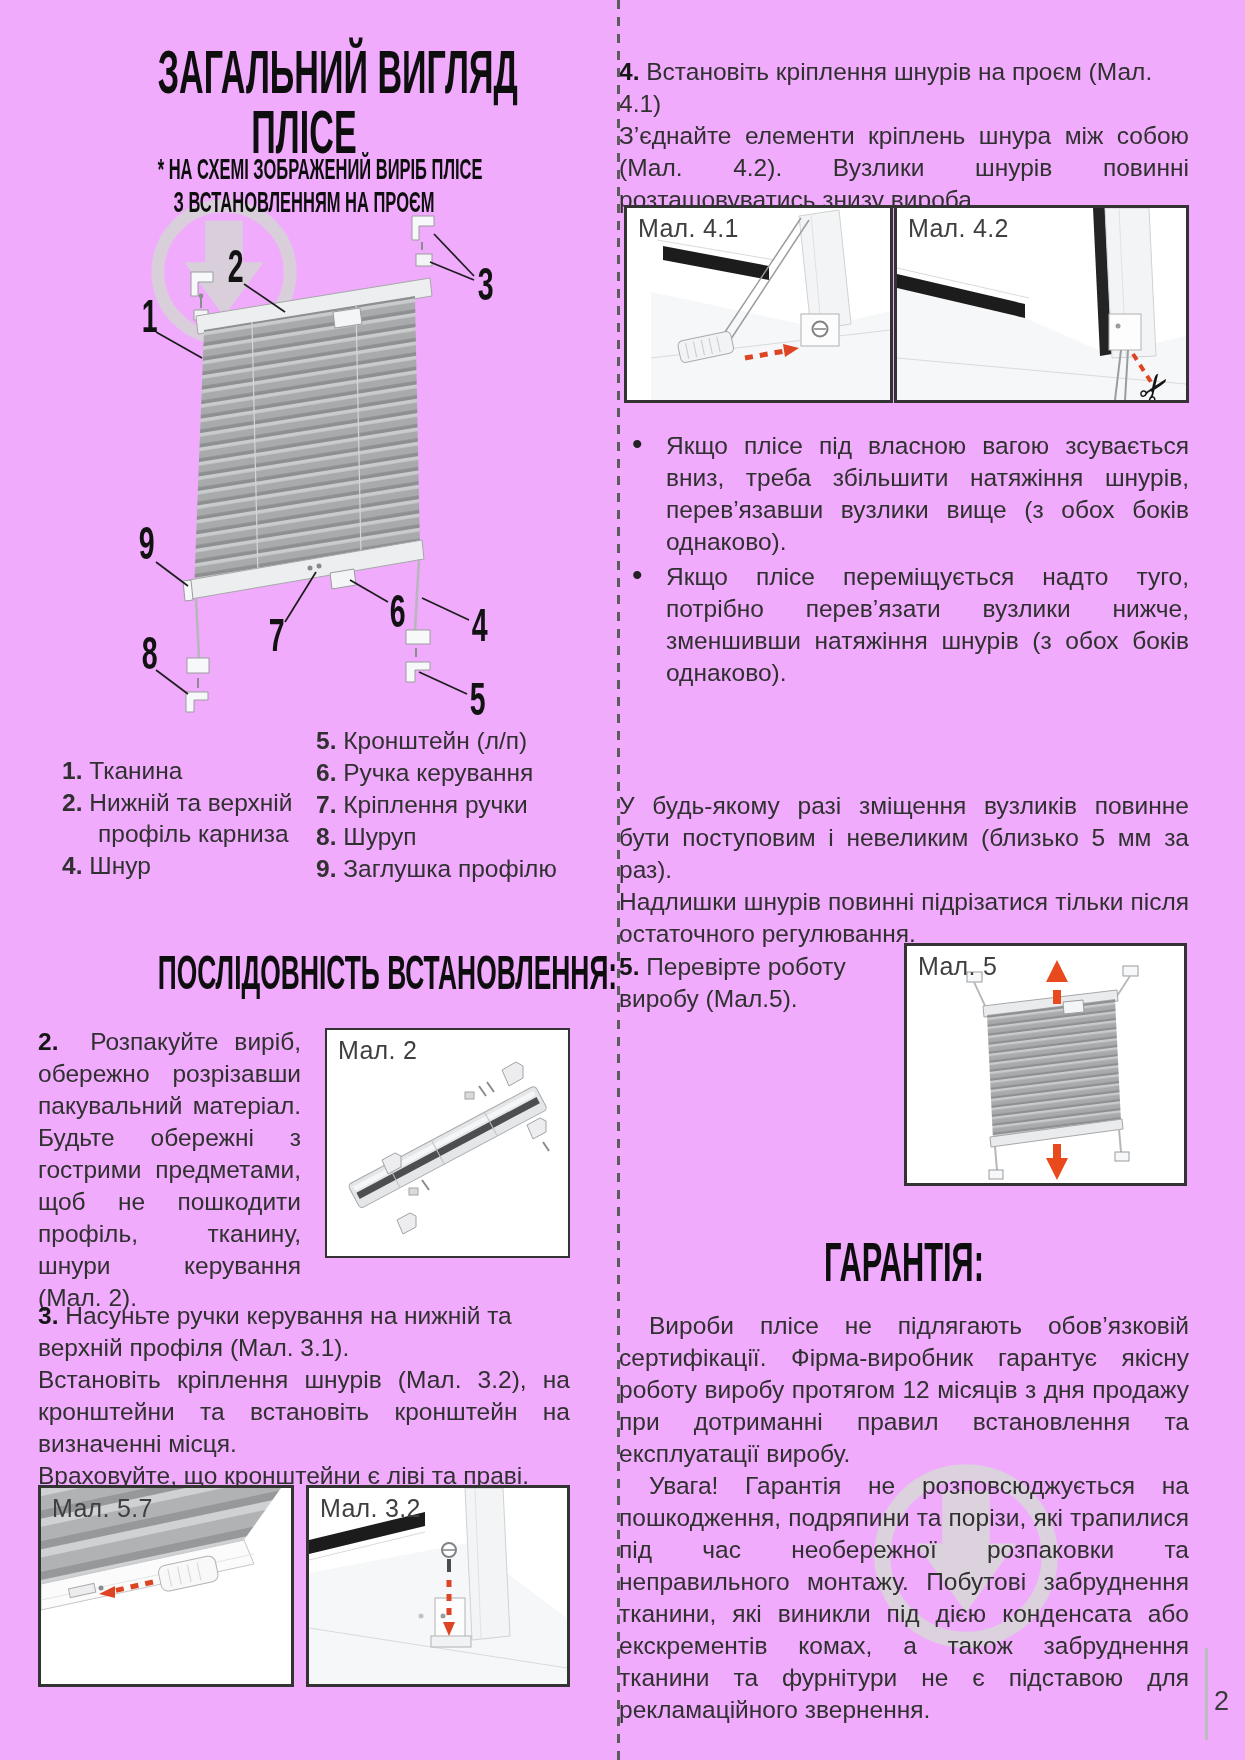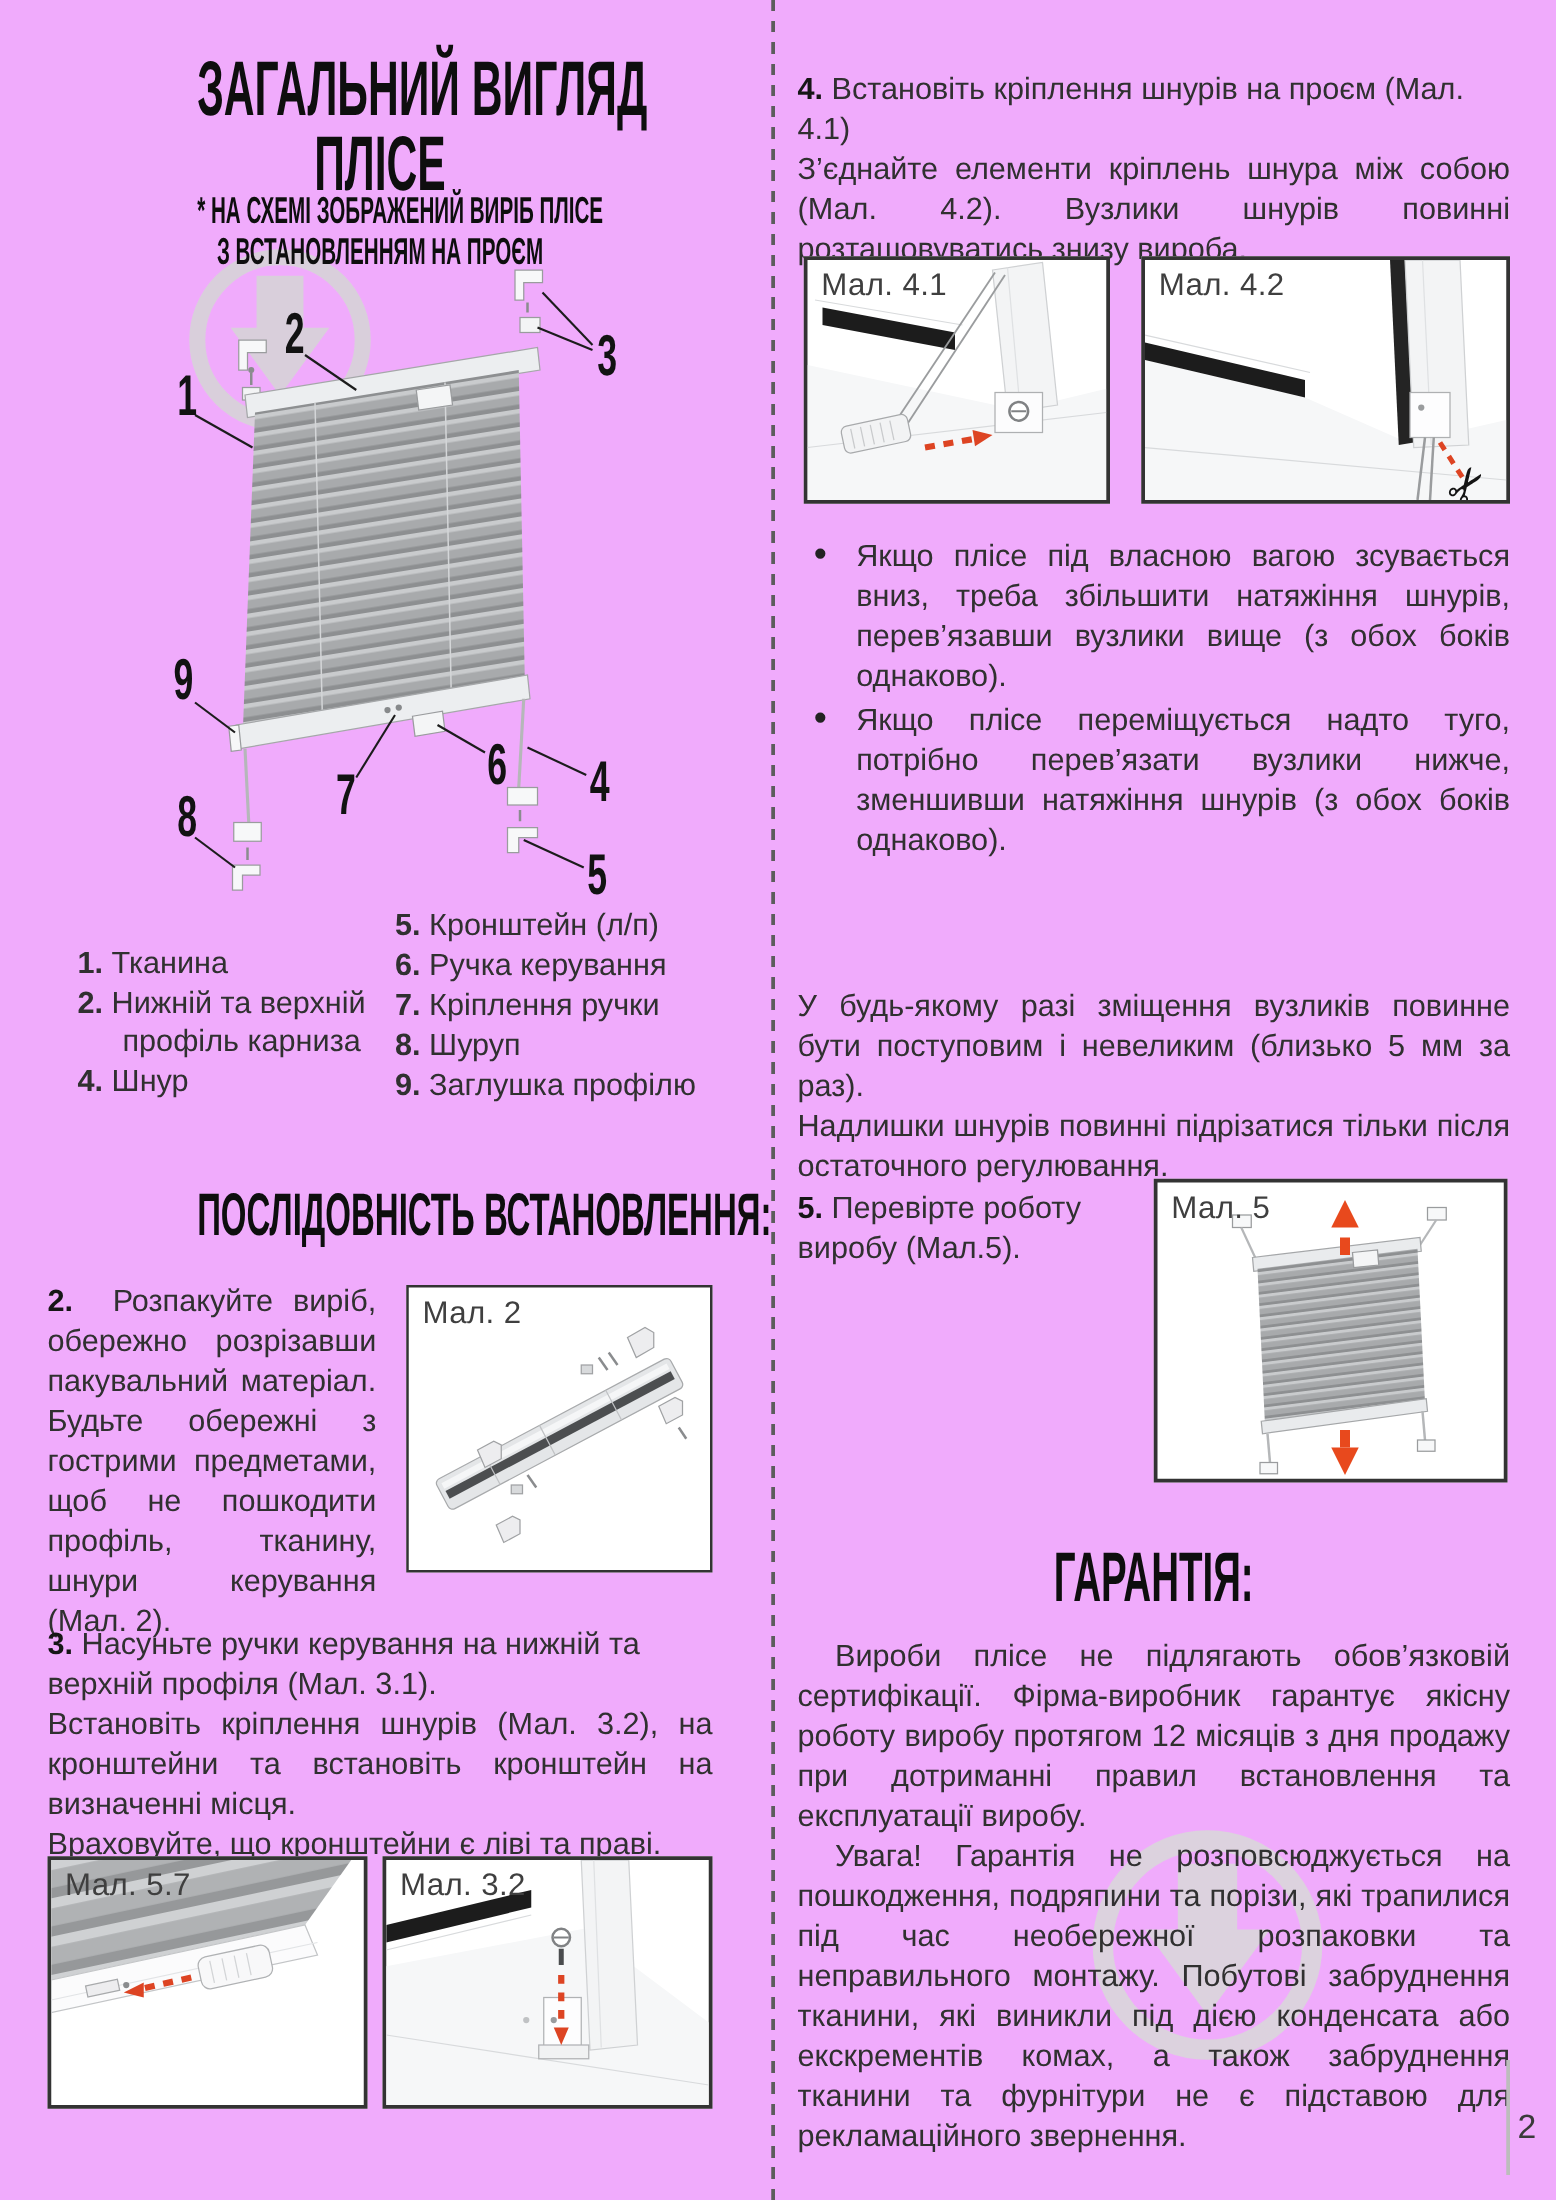--- a/index.html
+++ b/index.html
@@ -235,28 +235,28 @@
           <line x1="140" y1="71" x2="140" y2="84" stroke="#4a4c4e" stroke-width="4"></line>
         </g>
         <g>
           <line x1="140" y1="92" x2="140" y2="134" stroke="#dd4423" stroke-width="5" stroke-dasharray="7 7"></line>
           <polygon points="140,148 134,134 146,134" fill="#dd4423"></polygon>
         </g>
       </svg>
     </div>
   </div>
 
-  <div class="col" style="left:638px;top:56px;width:570px;height:1700px;">
+  <div class="col" style="left:619px;top:56px;width:570px;height:1700px;">
 
     <div class="abs para" style="left:0;top:0;width:570px;">
       <div class="nojust"><b>4.</b> <span>Встановіть кріплення шнурів на проєм (Мал. 4.1)</span></div>
       <div>З’єднайте елементи кріплень шнура між собою (Мал. 4.2). Вузлики шнурів повинні розташовуватись знизу вироба.</div>
     </div>
 
-    <div class="fig" style="left:5px;top:149px;width:239px;height:192px;">
+    <div class="fig" style="left:5px;top:149px;width:239px;height:192px;padding-left:24px;">
       <div class="flabel">Мал. 4.1</div>
       <svg width="239" height="192" viewBox="0 0 239 192">
         <polygon points="0,84 150,116 160,122 239,103 239,192 0,192" fill="#f6f7f8"></polygon>
         <line x1="0" y1="150" x2="239" y2="122" stroke="#d8dadc"></line>
         <polygon points="12,38 118,58 118,72 12,52" fill="#1c1c1c"></polygon>
         <line x1="6" y1="32" x2="124" y2="52" stroke="#d8dadc"></line>
         <polygon points="148,8 188,2 200,116 160,122" fill="#f3f4f5" stroke="#cfd1d3"></polygon>
         <line x1="160" y1="6" x2="170" y2="118" stroke="#dfe1e3"></line>
         <line x1="70" y1="130" x2="150" y2="10" stroke="#9a9c9e" stroke-width="1.5"></line>
         <line x1="78" y1="134" x2="158" y2="12" stroke="#9a9c9e" stroke-width="1.5"></line>

